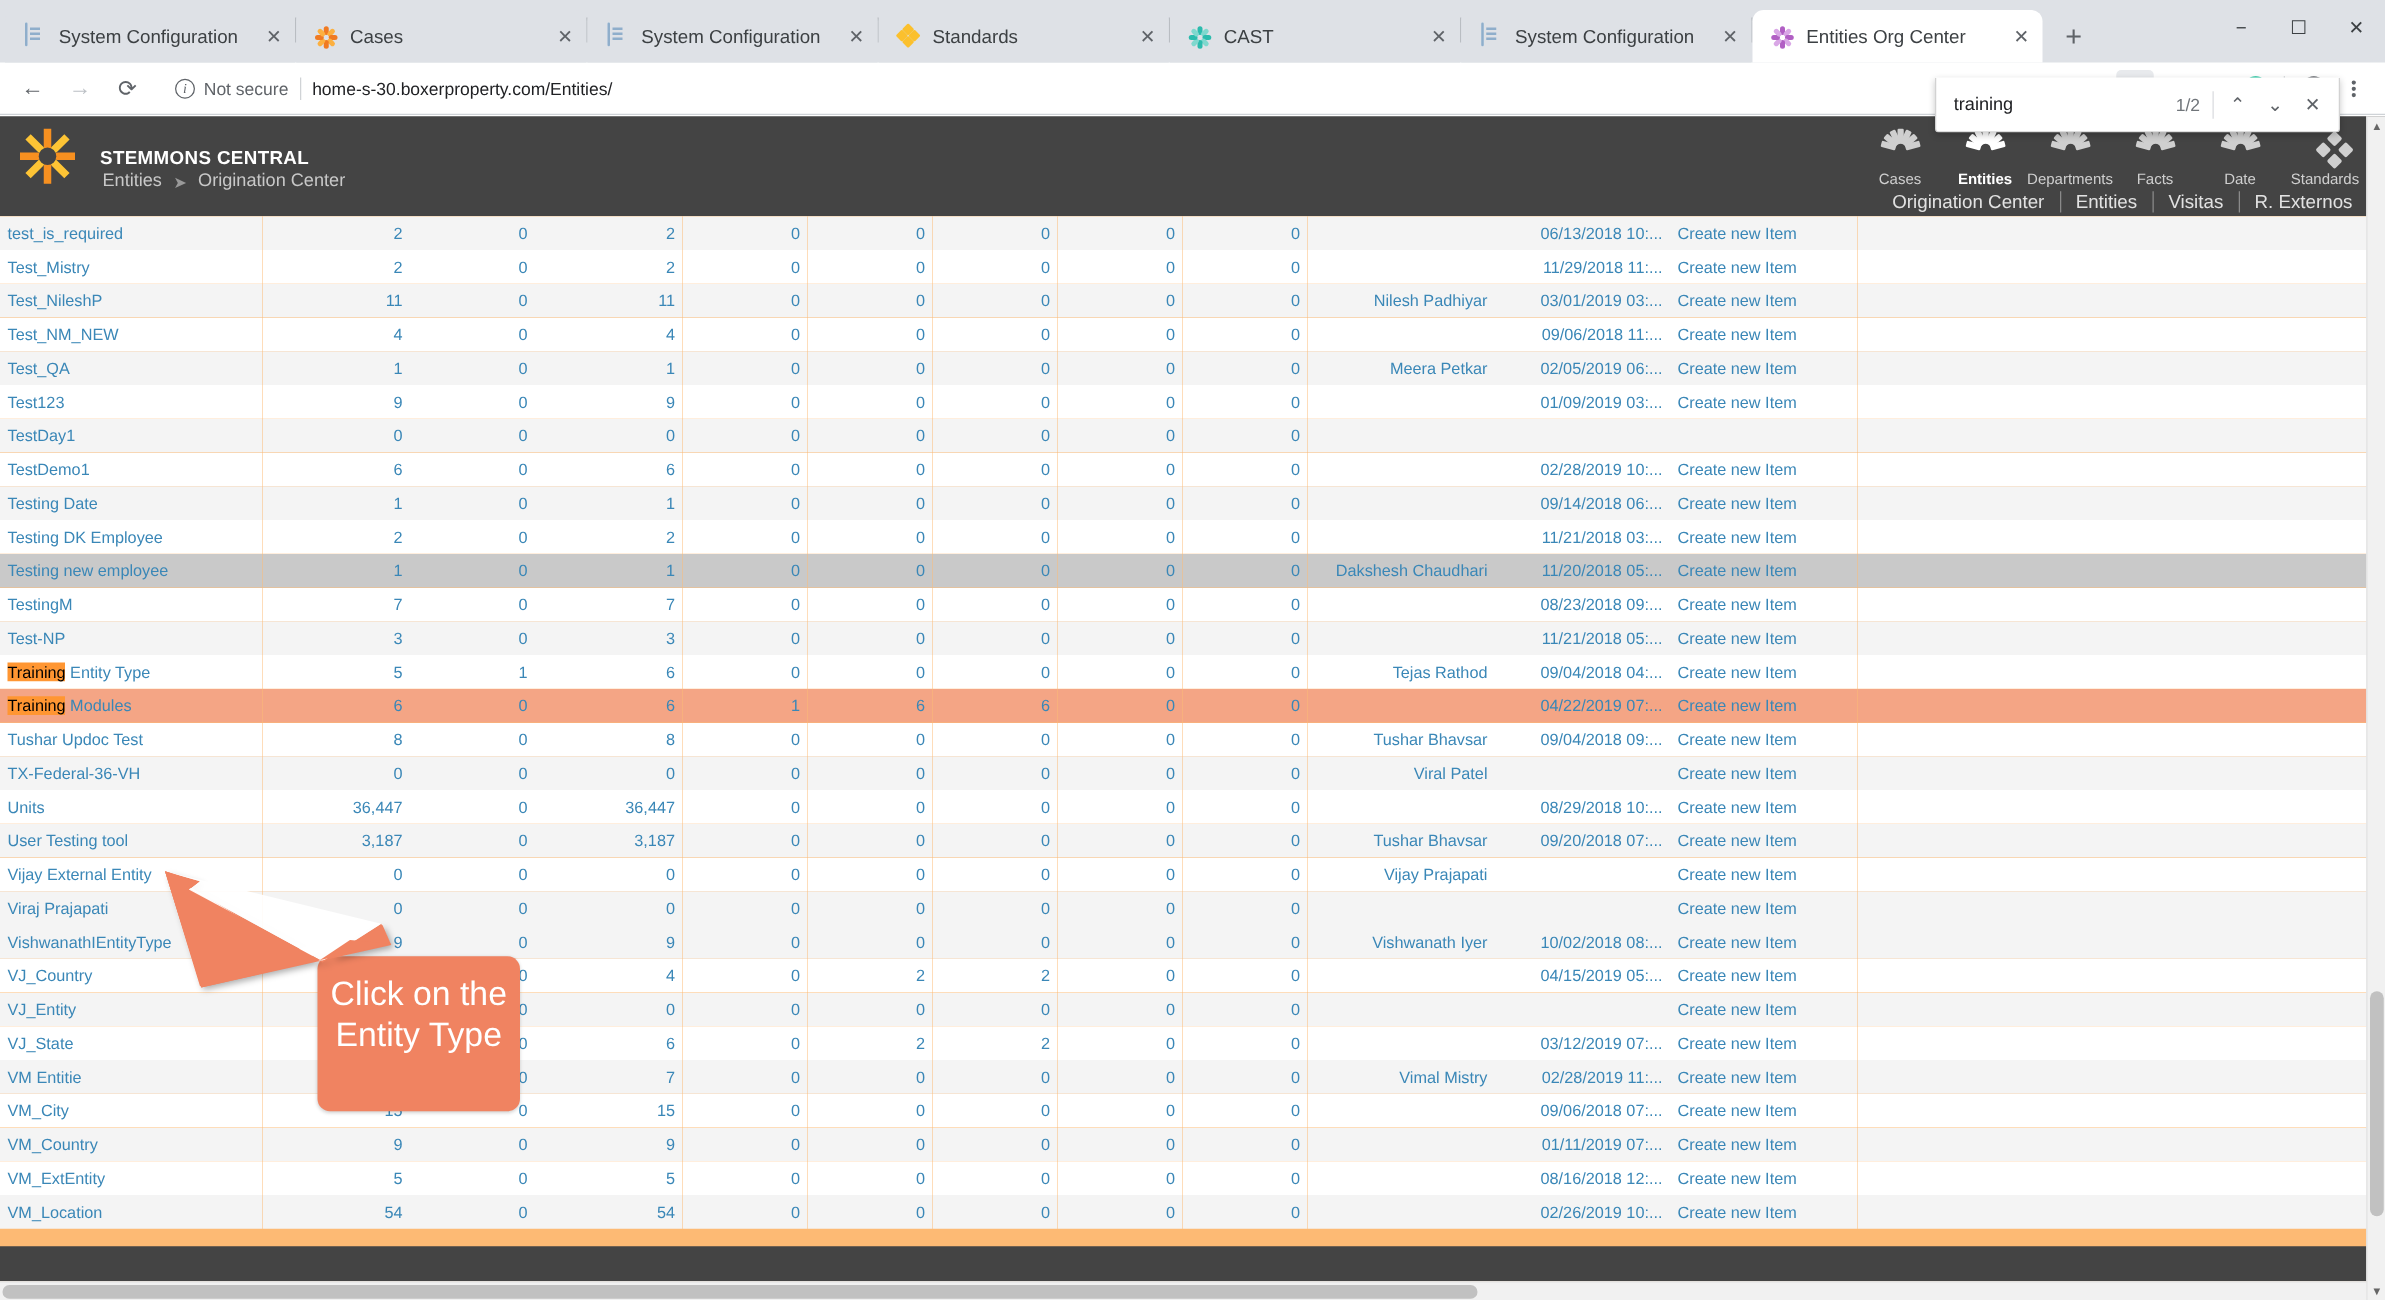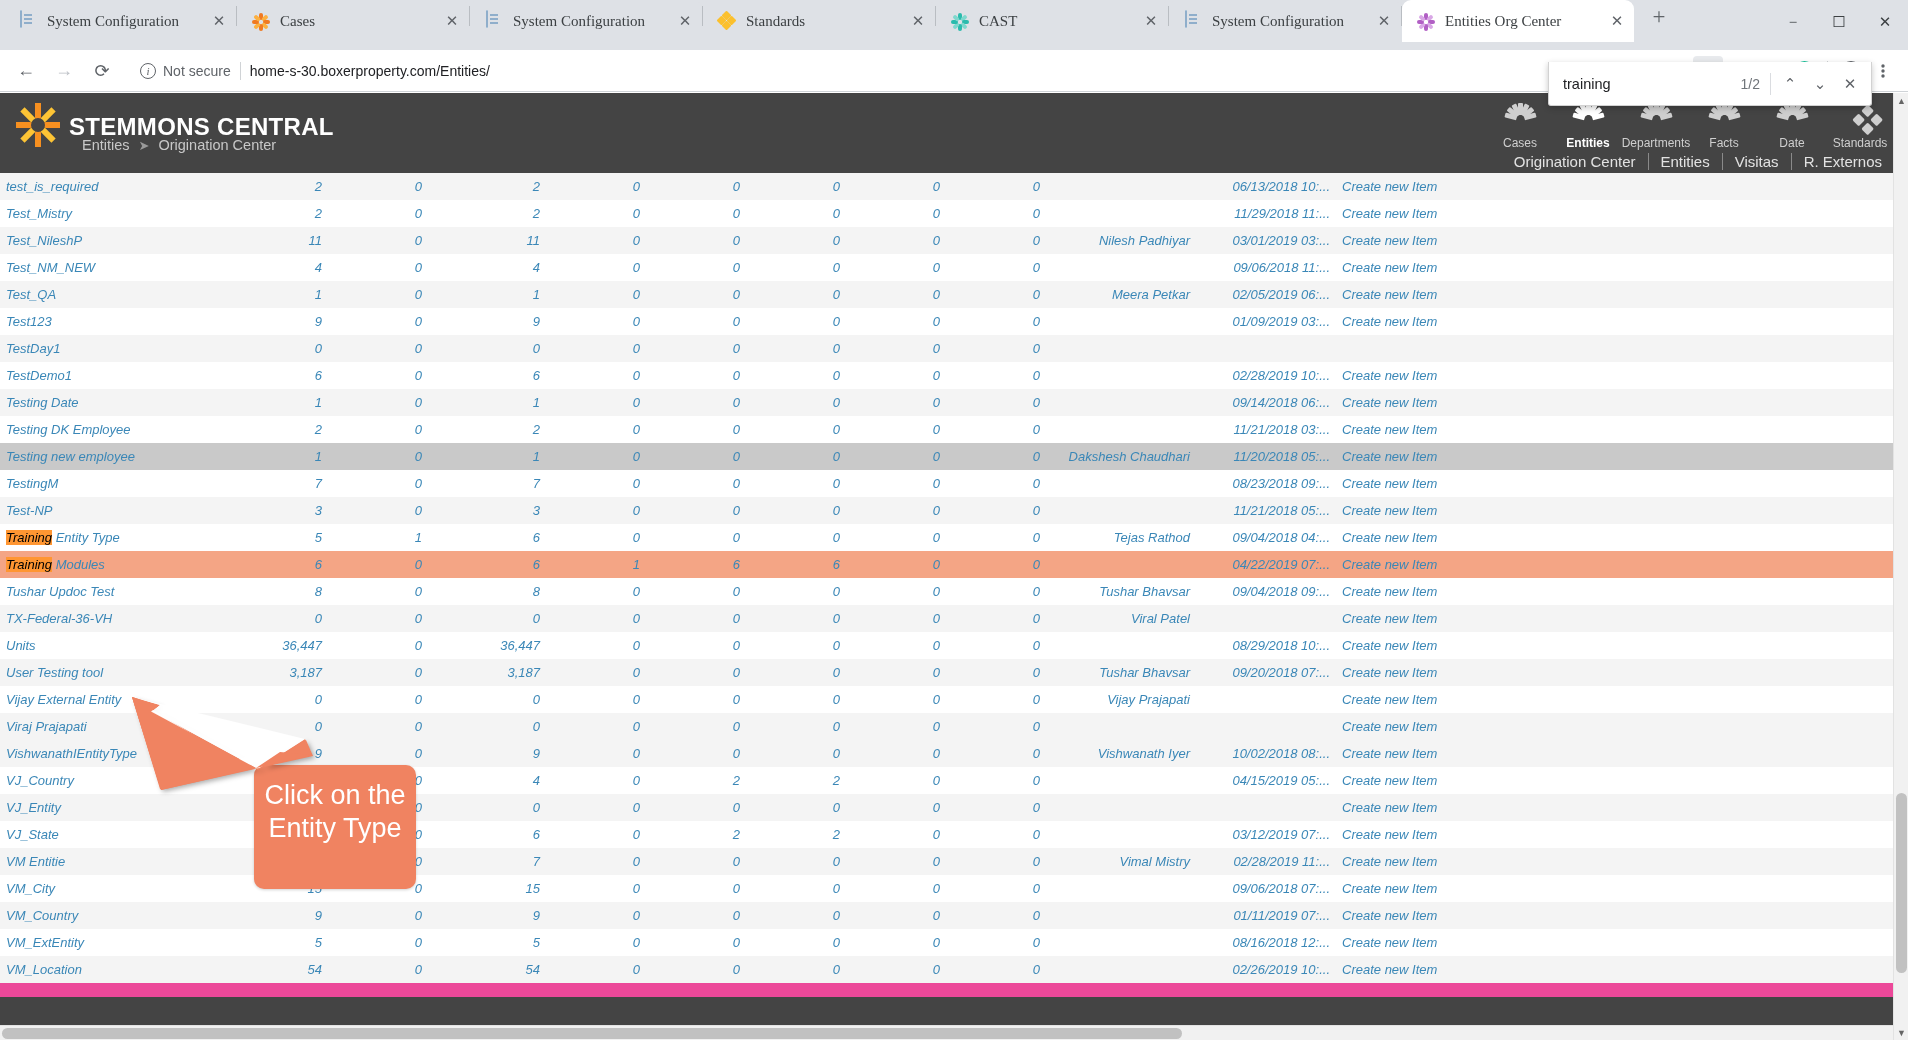--- a/index.html
+++ b/index.html
@@ -8,23 +8,22 @@
     overflow: hidden;
     font-family: "Liberation Sans", sans-serif;
     background: #ffffff;
   }
 
   
   .browser { width: 1908px; height: 1040px; position: relative; background:#fff; }
 
   .tabstrip {
     height: 50px; background: #dee1e6;
-    display: flex; align-items: flex-start; padding-left: 4px;
+    display: flex; align-items: flex-end; padding-left: 4px;
     position: relative;
-    font-family: Liberation Serif, serif;
   }
   .tab {
     height: 42px; width: 232px;
     display: flex; align-items: center;
     padding: 0 6px 0 14px;
     font-size: 15px; color: #3c4043;
     background: #dee1e6;
     position: relative;
     border-radius: 9px 9px 0 0;
   }
@@ -155,22 +154,22 @@
   .logo i {
     position:absolute; left:19px; top:0px; width:6px; height:17px;
     border-radius: 0 0 3px 3px;
     transform-origin: 50% 22px;
   }
   .logo .hub {
     position:absolute;left:15px;top:15px;width:14px;height:14px;border-radius:50%;
     background:#444;
   }
   .brandtext {
-    color:#fff; font-size:24px; font-weight:bold; letter-spacing:.3px;
-    margin-left: 9px; margin-top: 3px;
+    color:#fff; font-size:15px; font-weight:bold; letter-spacing:.3px;
+    margin-left: 20px; margin-top: 3px;
     font-family:"Liberation Sans", sans-serif;
   }
   .crumbs {
     position:absolute; left: 82px; top: 44px;
     color:#c8c8c8; font-size:14.5px; display:flex; align-items:center; gap:9px;
   }
   .crumbs .sep { color:#9a9a9a; font-size:13px; }
   .crumbs a { color:#c8c8c8; text-decoration:none; }
 
   .hdrnav {
@@ -201,21 +200,21 @@
   .subnav {
     position:absolute; right: 14px; bottom: 3px;
     display:flex; align-items:center; color:#e2e2e2; font-size: 15px;
   }
   .subnav span.item { padding: 0 12px; white-space:nowrap; }
   .subnav .sdiv { width:1px;height:17px;background:#8a8a8a; }
 
   
   .tablewrap {
     position: absolute; left:0; right: 14px; top: 80px; bottom: 14px;
-    overflow: hidden; background:#ec4899;font-style:italic;
+    overflow: hidden; background:#fdba74;
   }
   table.grid { width: 100%; border-collapse: collapse; table-layout: fixed; }
   table.grid td {
     height: 27px; font-size: 13px; color:#3a87b7;
     padding: 0 6px; vertical-align: middle; white-space: nowrap;
     overflow: hidden;
   }
   tr.r-odd td { background:#f4f4f4; }
   tr.r-even td { background:#ffffff; }
   tr.r-hover td { background:#c9c9c9 !important; }

